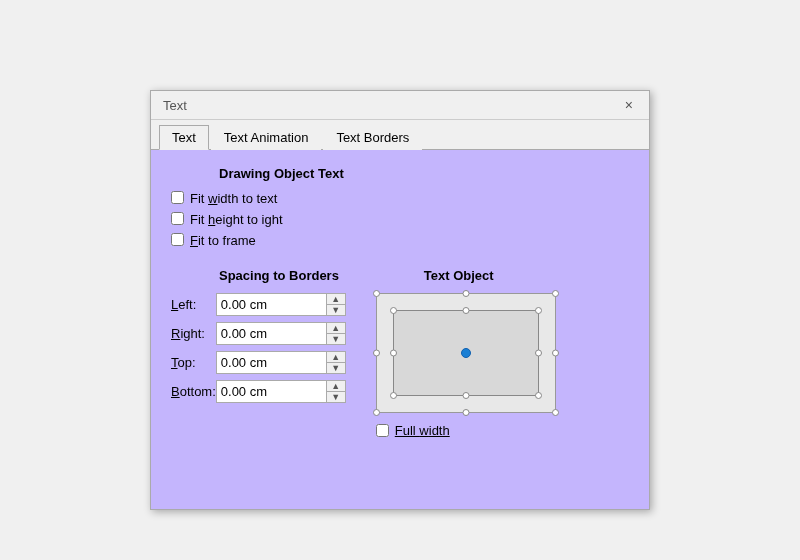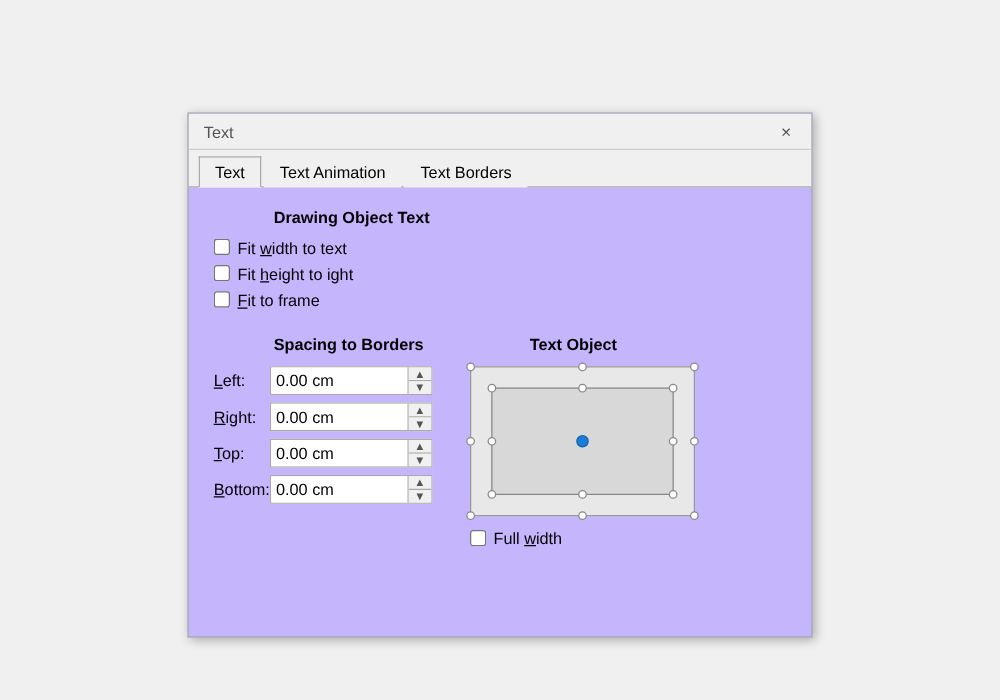--- a/index.html
+++ b/index.html
@@ -177,20 +177,21 @@
       height: 7px;
       border-radius: 50%;
       background: white;
       border: 1px solid #888;
     }
     .anchor-checkbox-row {
       display: flex;
       align-items: center;
       gap: 6px;
       margin-top: 10px;
+      text-decoration: underline;
     }
   </style>
 </head>
 <body>
 
 <div class="dialog">
 
   <div class="dialog-titlebar">
     <span class="dialog-title">Text</span>
     <button class="close-btn">×</button>

